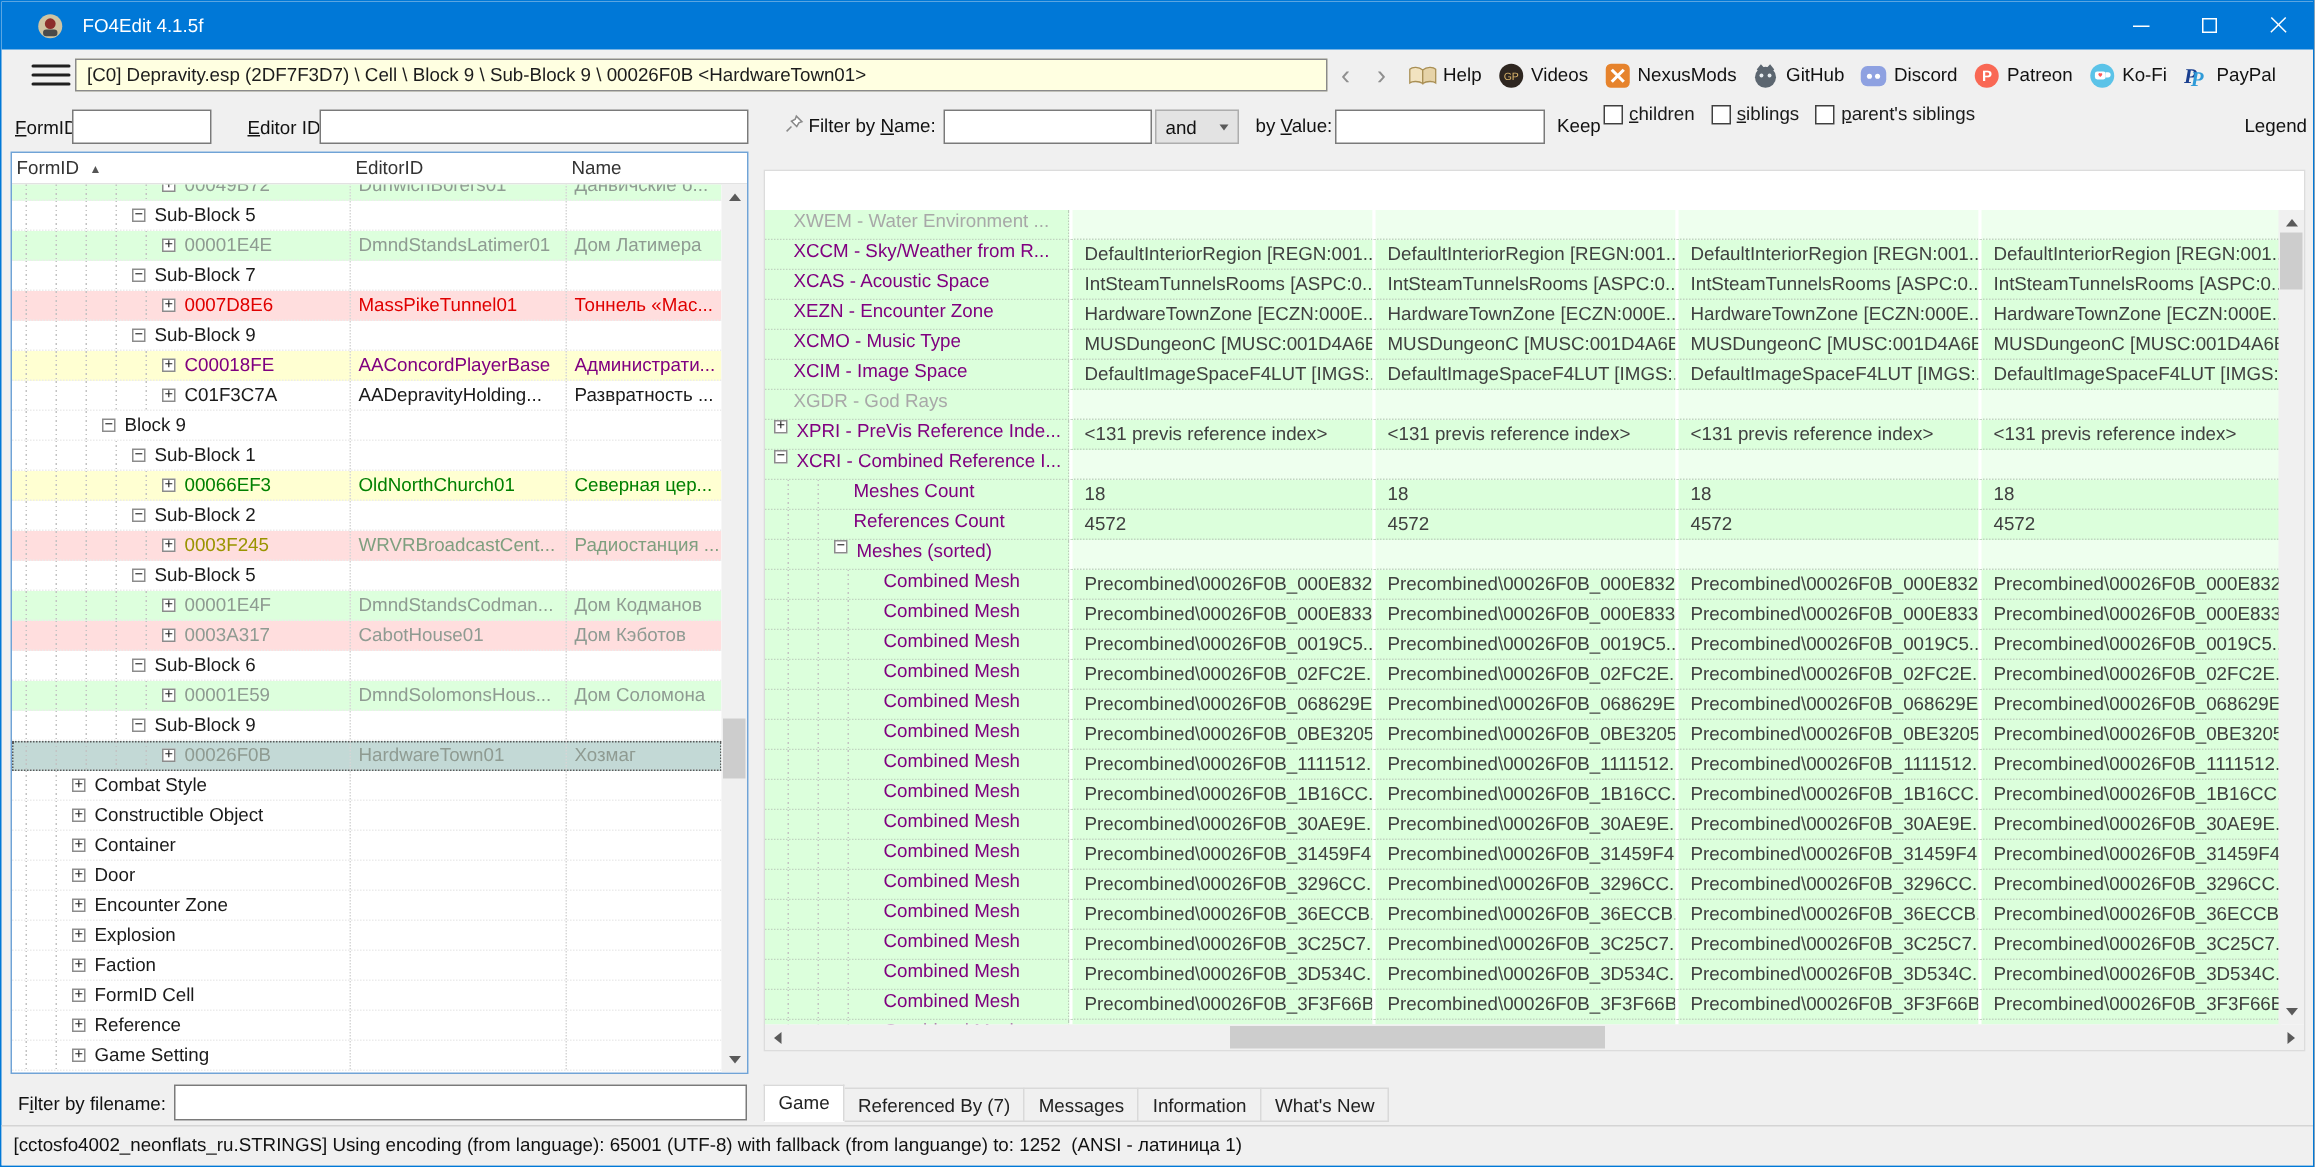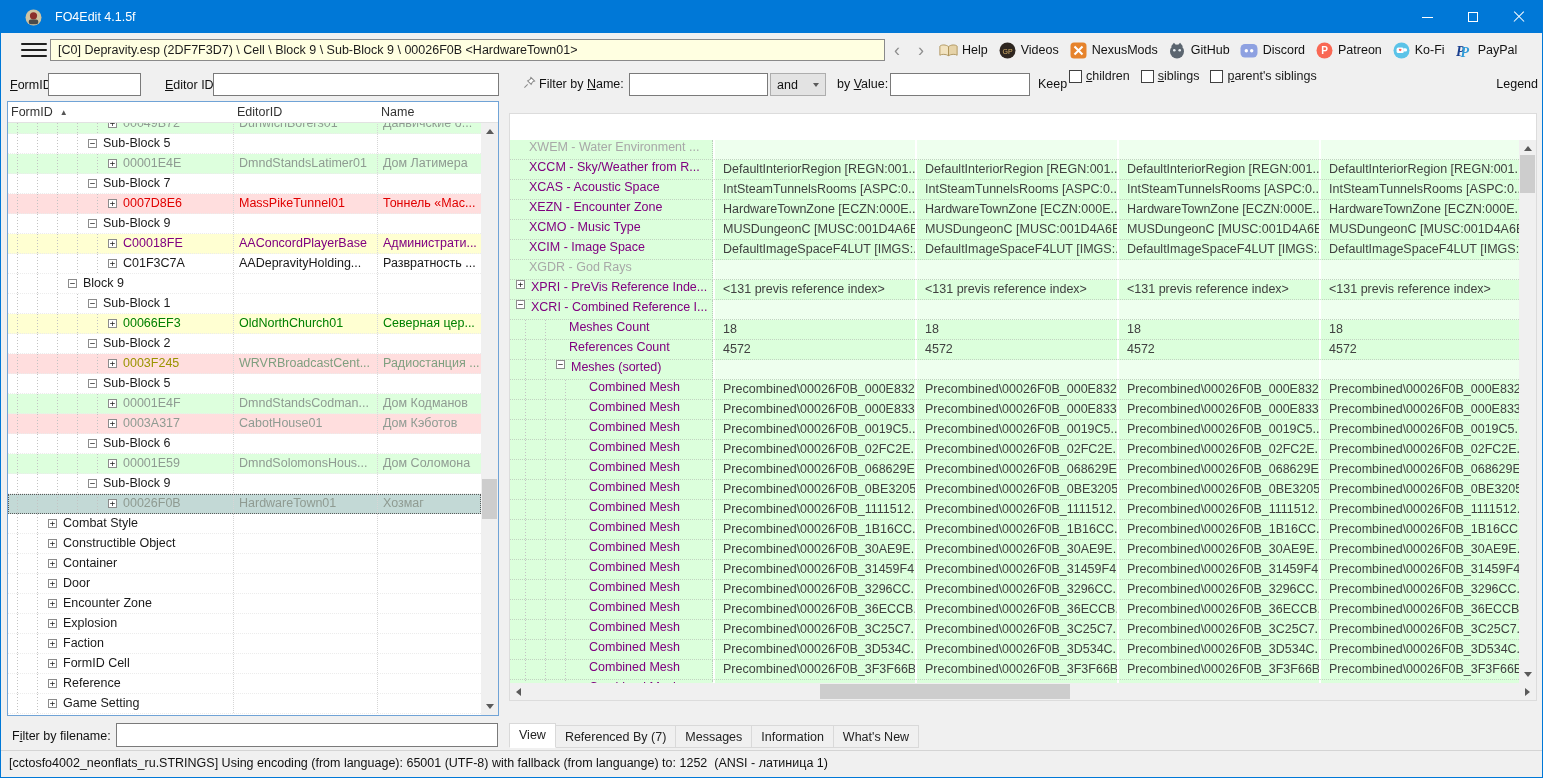--- a/index.html
+++ b/index.html
@@ -1002,21 +1002,21 @@
             <span class="tri-l"></span>
           </span>
         <span class="hthumb" style="left:310px;width:250px"></span>
         <span class="sarr" style="right:0">
             <span class="tri-r"></span>
           </span>
       </div>
     </div>
 
     <div class="tabbar" id="tabbar">
-        <div class="tab active">View</div>
+        <div class="tab active">Game</div>
         <div class="tab">Referenced By (7)</div>
         <div class="tab">Messages</div>
         <div class="tab">Information</div>
         <div class="tab">What's New</div>
       </div>
   </div>
 
   <div class="status">[cctosfo4002_neonflats_ru.STRINGS] Using encoding (from language): 65001 (UTF-8) with fallback (from languange) to: 1252  (ANSI - латиница 1)</div>
 </div>
 

